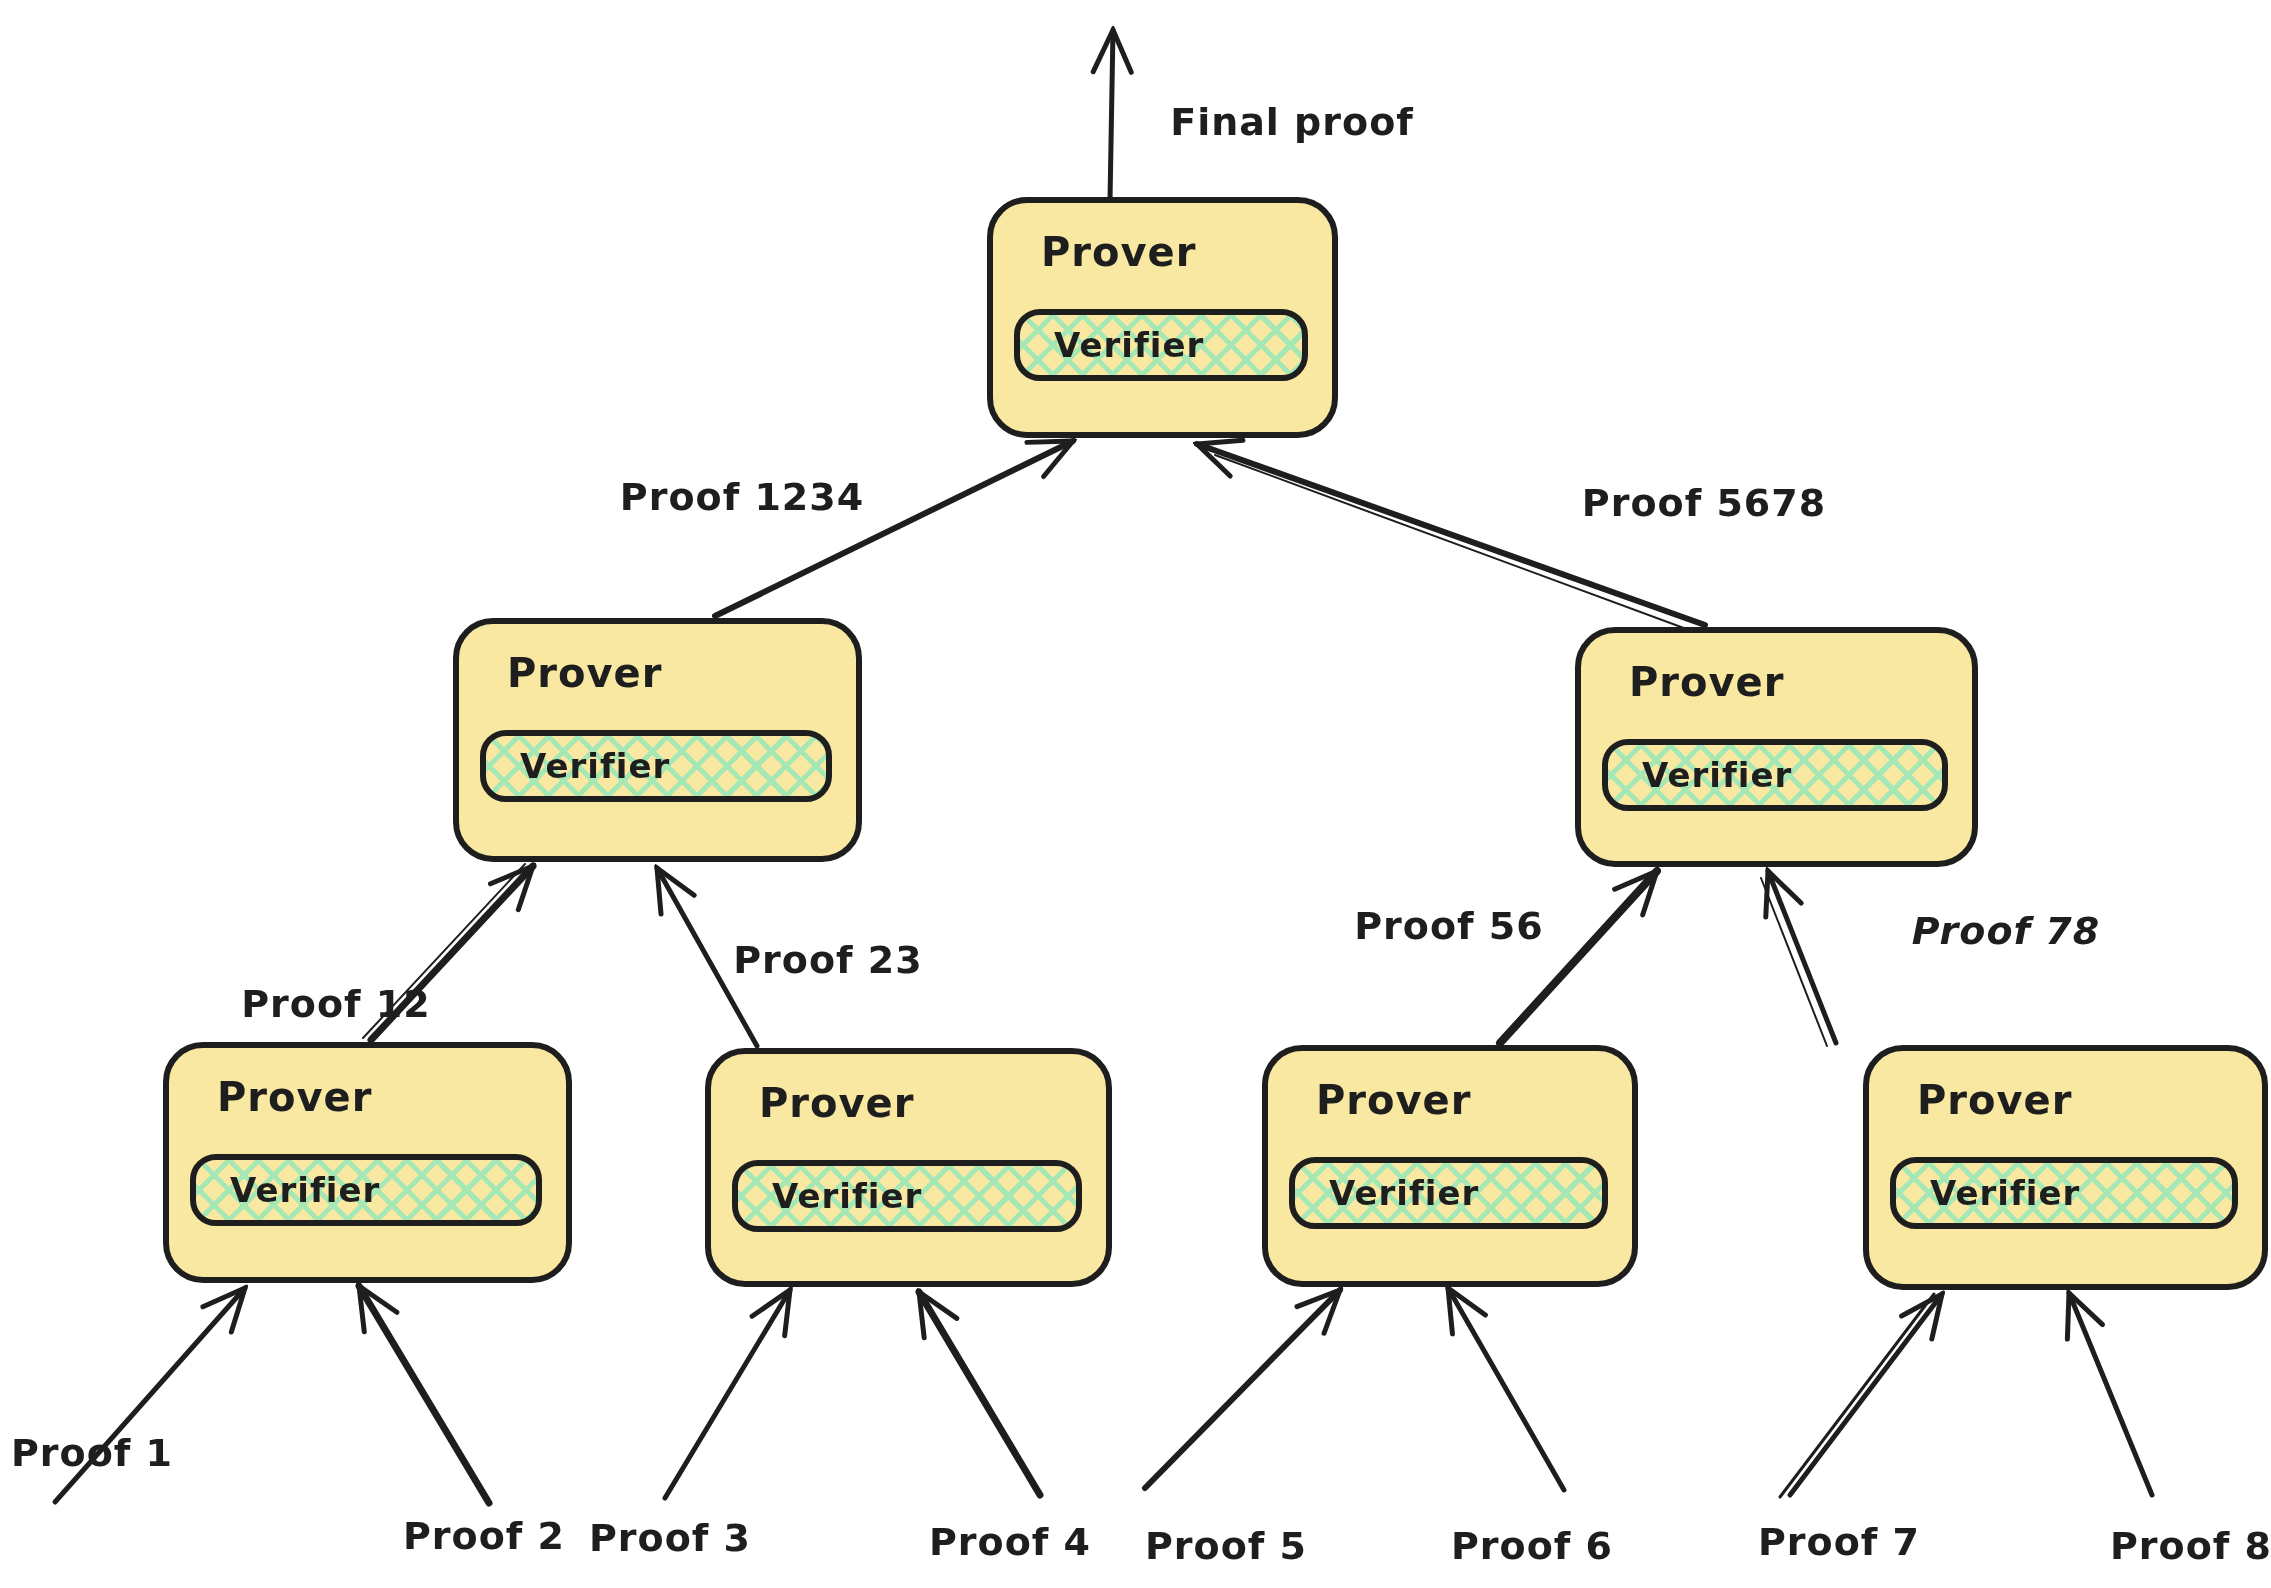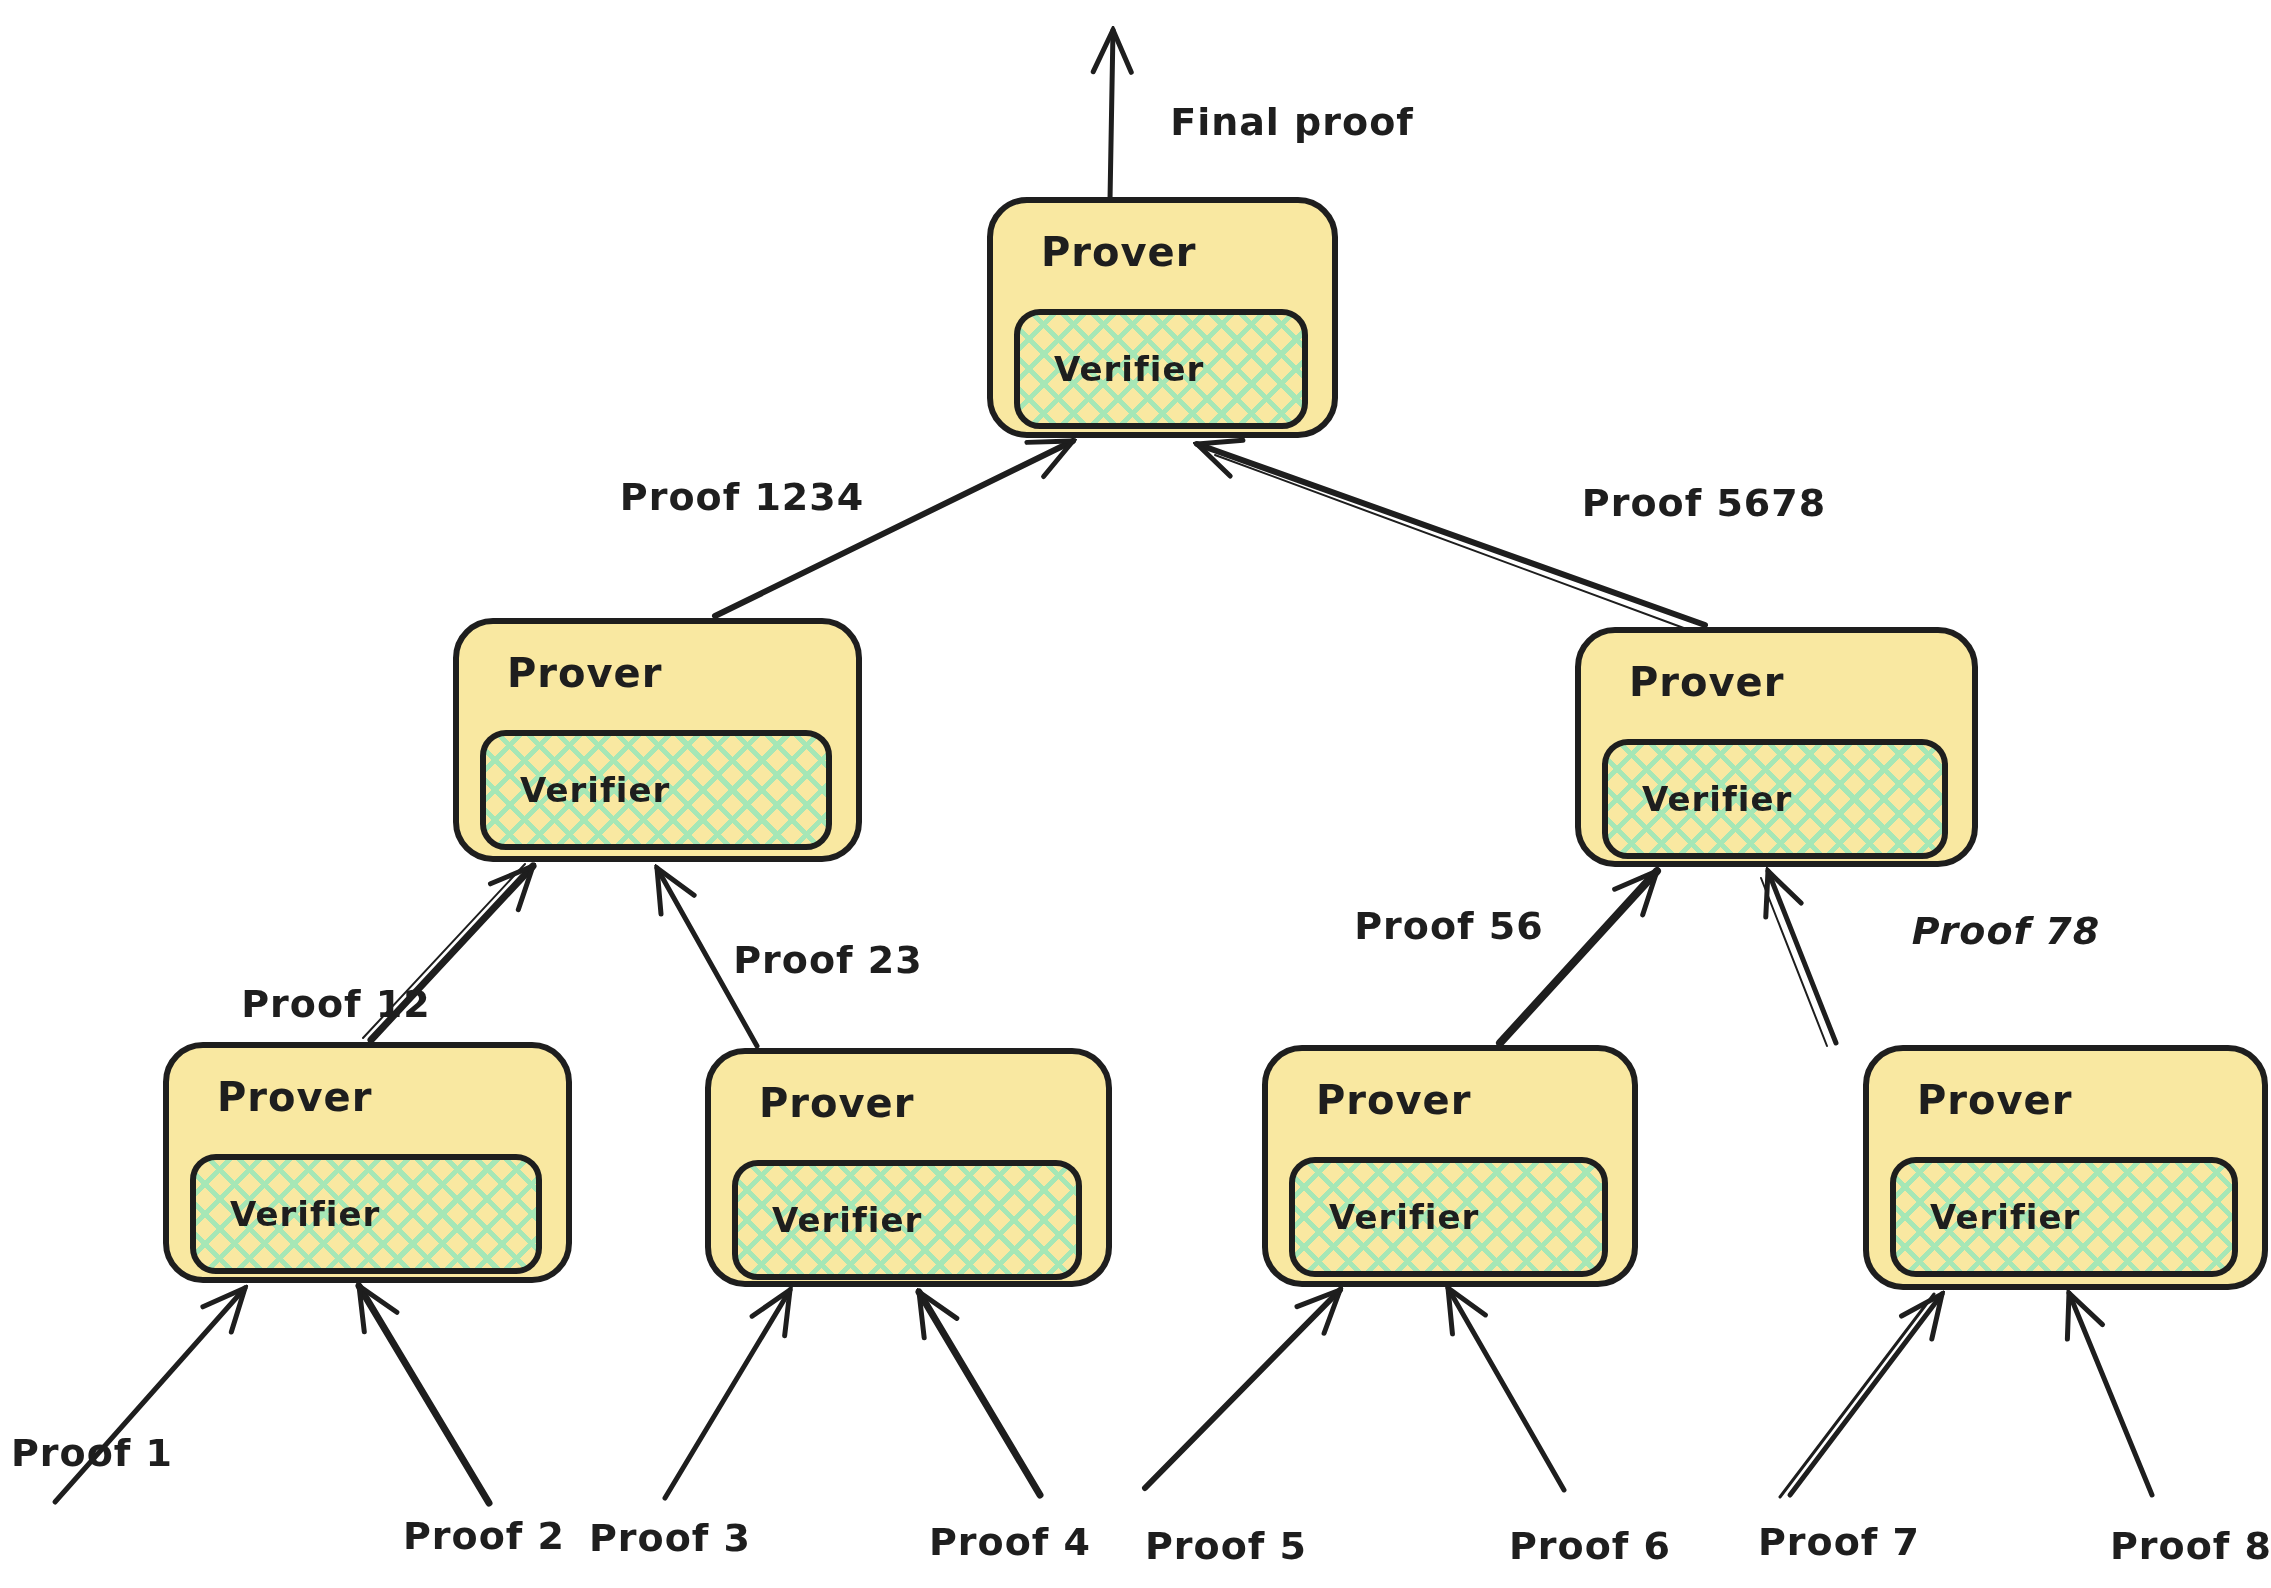--- a/index.html
+++ b/index.html
@@ -28,21 +28,21 @@
   }
   .prover-label{
     position:absolute;
     left:48px;top:26px;
     font-size:40px;font-weight:600;
     letter-spacing:1px;
     white-space:nowrap;
   }
   .verifier-box{
     position:absolute;
-    left:21px;right:24px;top:106px;height:120px;
+    left:21px;right:24px;top:106px;height:72px;
     border:6px solid var(--stroke);
     border-radius:26px;
     box-sizing:border-box;
     background-color:var(--fill);
     background-image:
       repeating-linear-gradient(45deg,  var(--hatch) 0 5px, transparent 5px 21px),
       repeating-linear-gradient(135deg, var(--hatch) 0 5px, transparent 5px 21px);
   }
   .verifier-label{
     position:absolute;
@@ -192,17 +192,17 @@
   <div class="edge-label" style="left:1704px;top:503px;text-align:right;">Proof 5678</div>
   <div class="edge-label" style="left:336px;top:1004px;">Proof 12</div>
   <div class="edge-label" style="left:828px;top:960px;">Proof 23</div>
   <div class="edge-label" style="left:1449px;top:926px;">Proof 56</div>
   <div class="edge-label" style="left:2006px;top:931px;font-style:italic;">Proof 78</div>
   <div class="edge-label" style="left:92px;top:1453px;">Proof 1</div>
   <div class="edge-label" style="left:484px;top:1536px;">Proof 2</div>
   <div class="edge-label" style="left:670px;top:1538px;">Proof 3</div>
   <div class="edge-label" style="left:1010px;top:1542px;">Proof 4</div>
   <div class="edge-label" style="left:1226px;top:1546px;">Proof 5</div>
-  <div class="edge-label" style="left:1590px;top:1546px;text-align:center;">Proof 6</div>
+  <div class="edge-label" style="left:1532px;top:1546px;text-align:center;">Proof 6</div>
   <div class="edge-label" style="left:1839px;top:1542px;">Proof 7</div>
   <div class="edge-label" style="left:2191px;top:1546px;text-align:right;">Proof 8</div>
 
 </div>
 
 </body></html>

